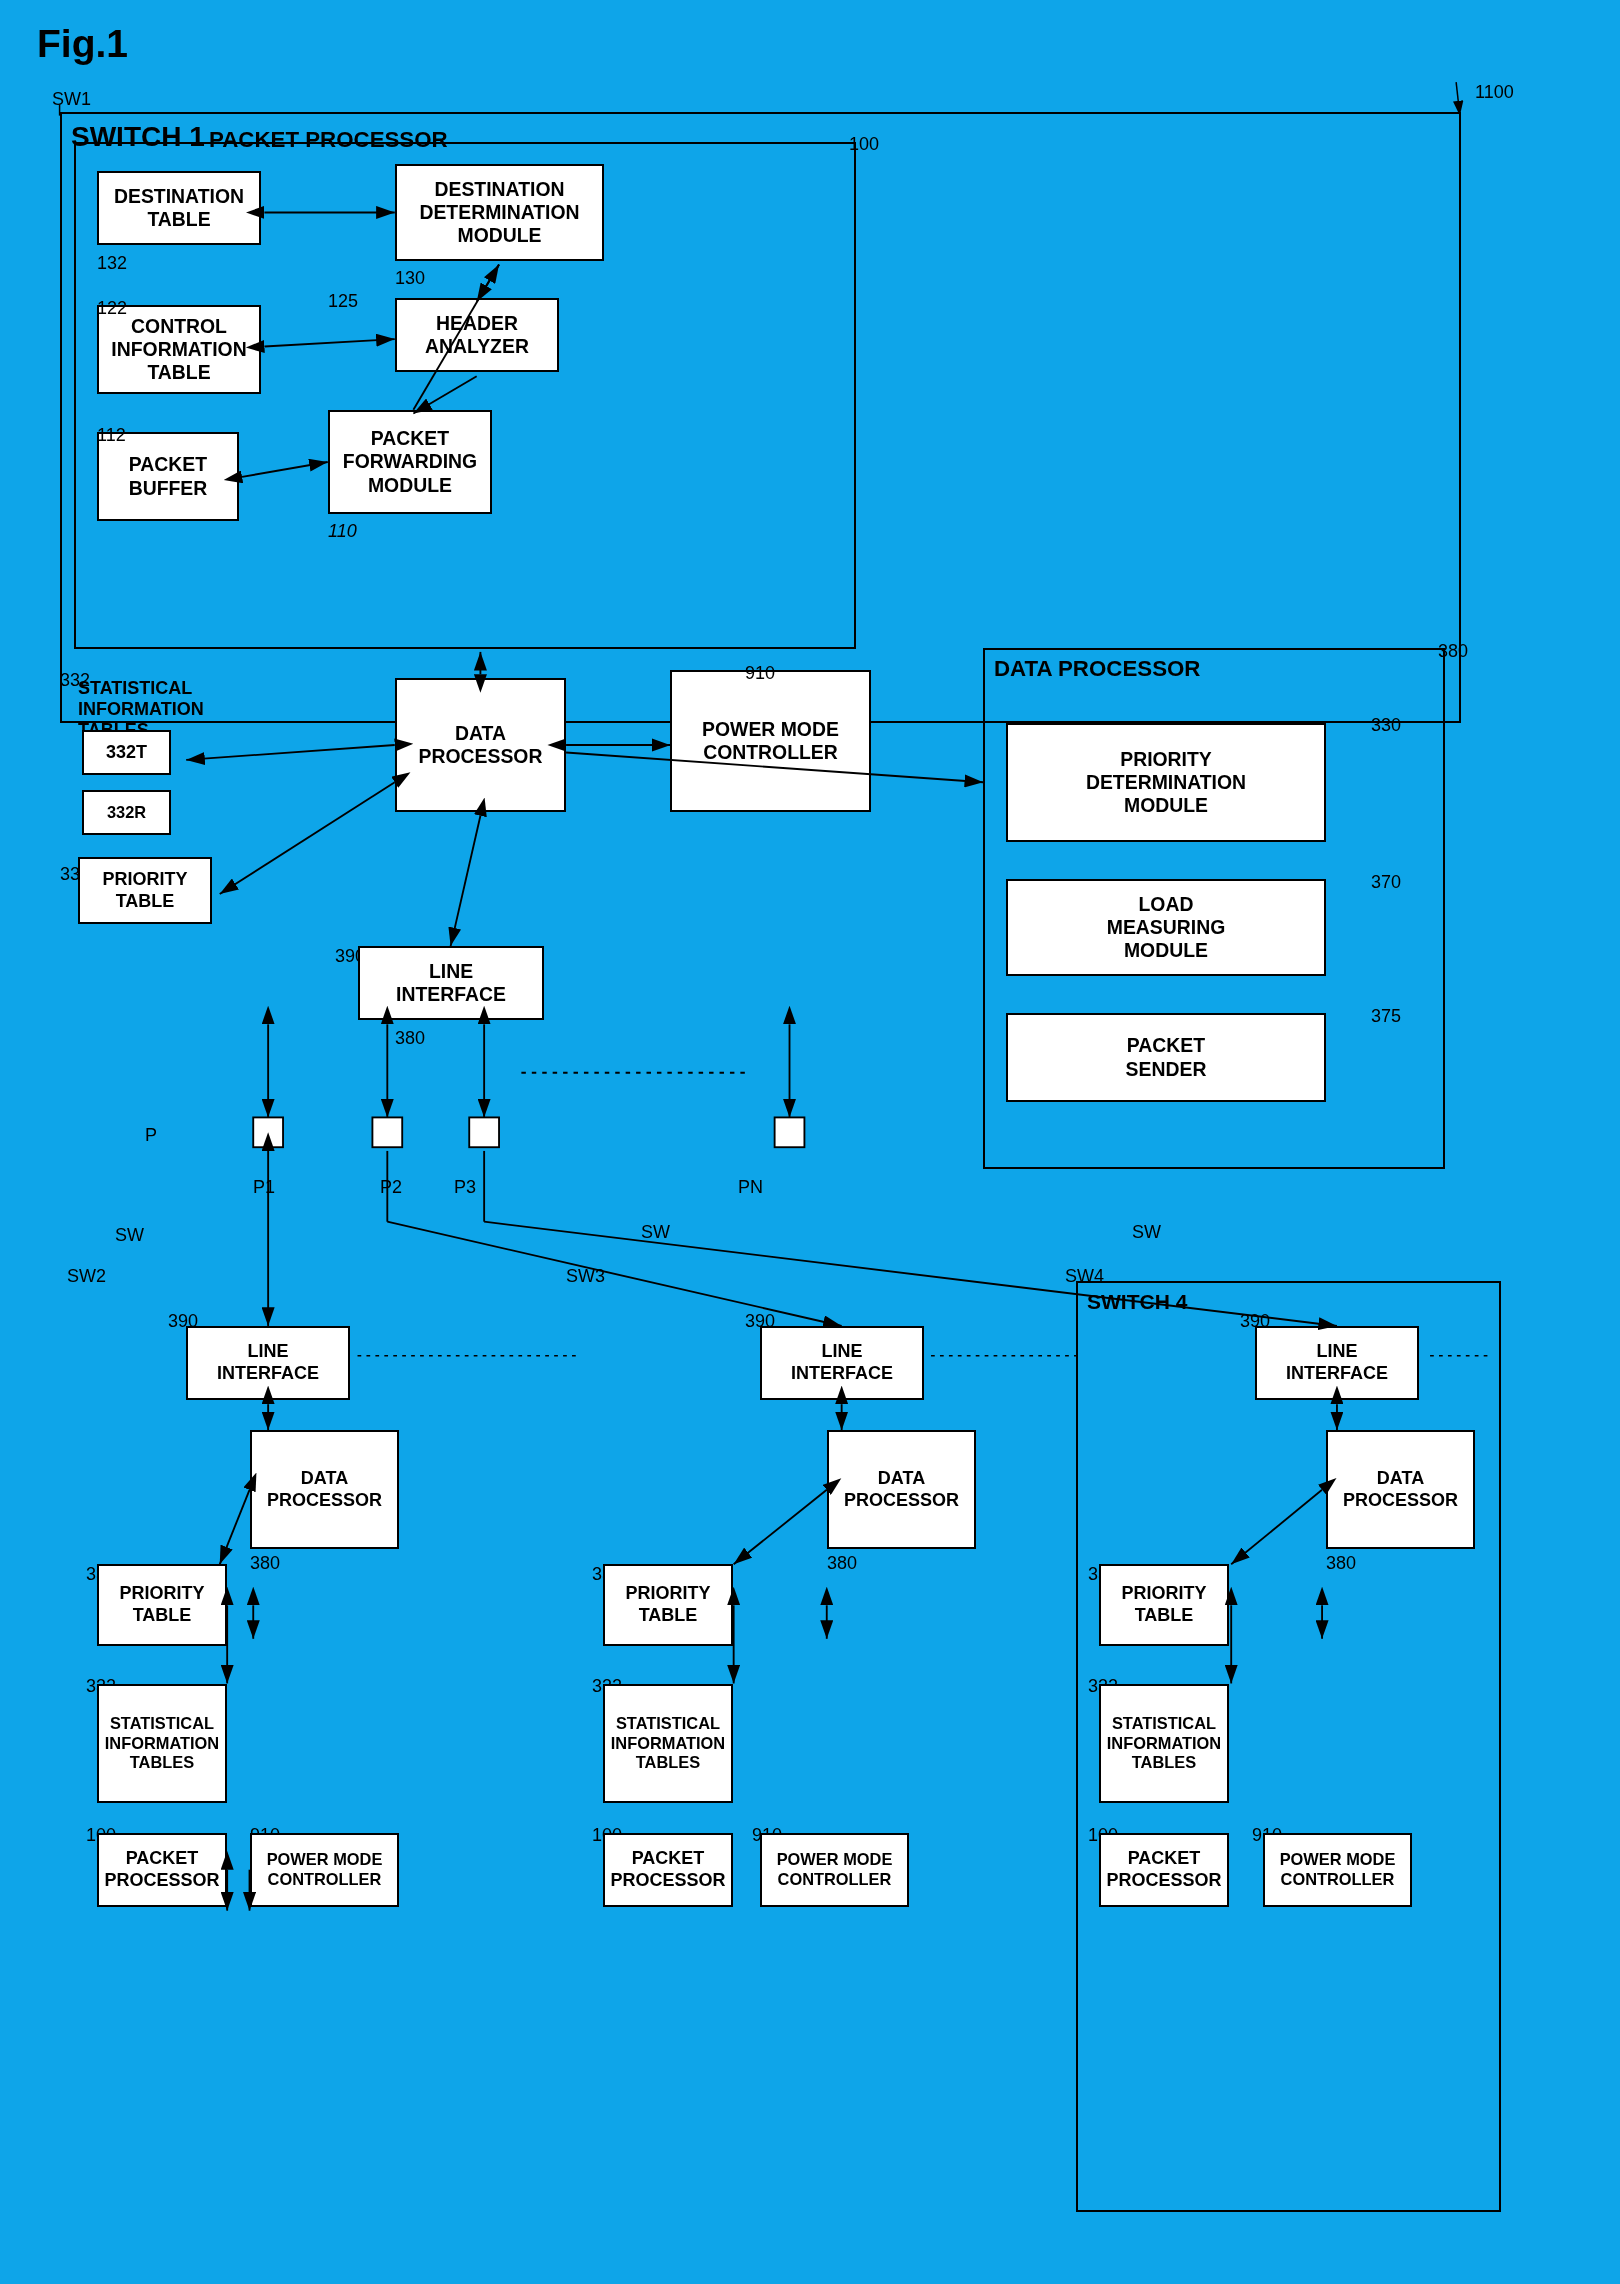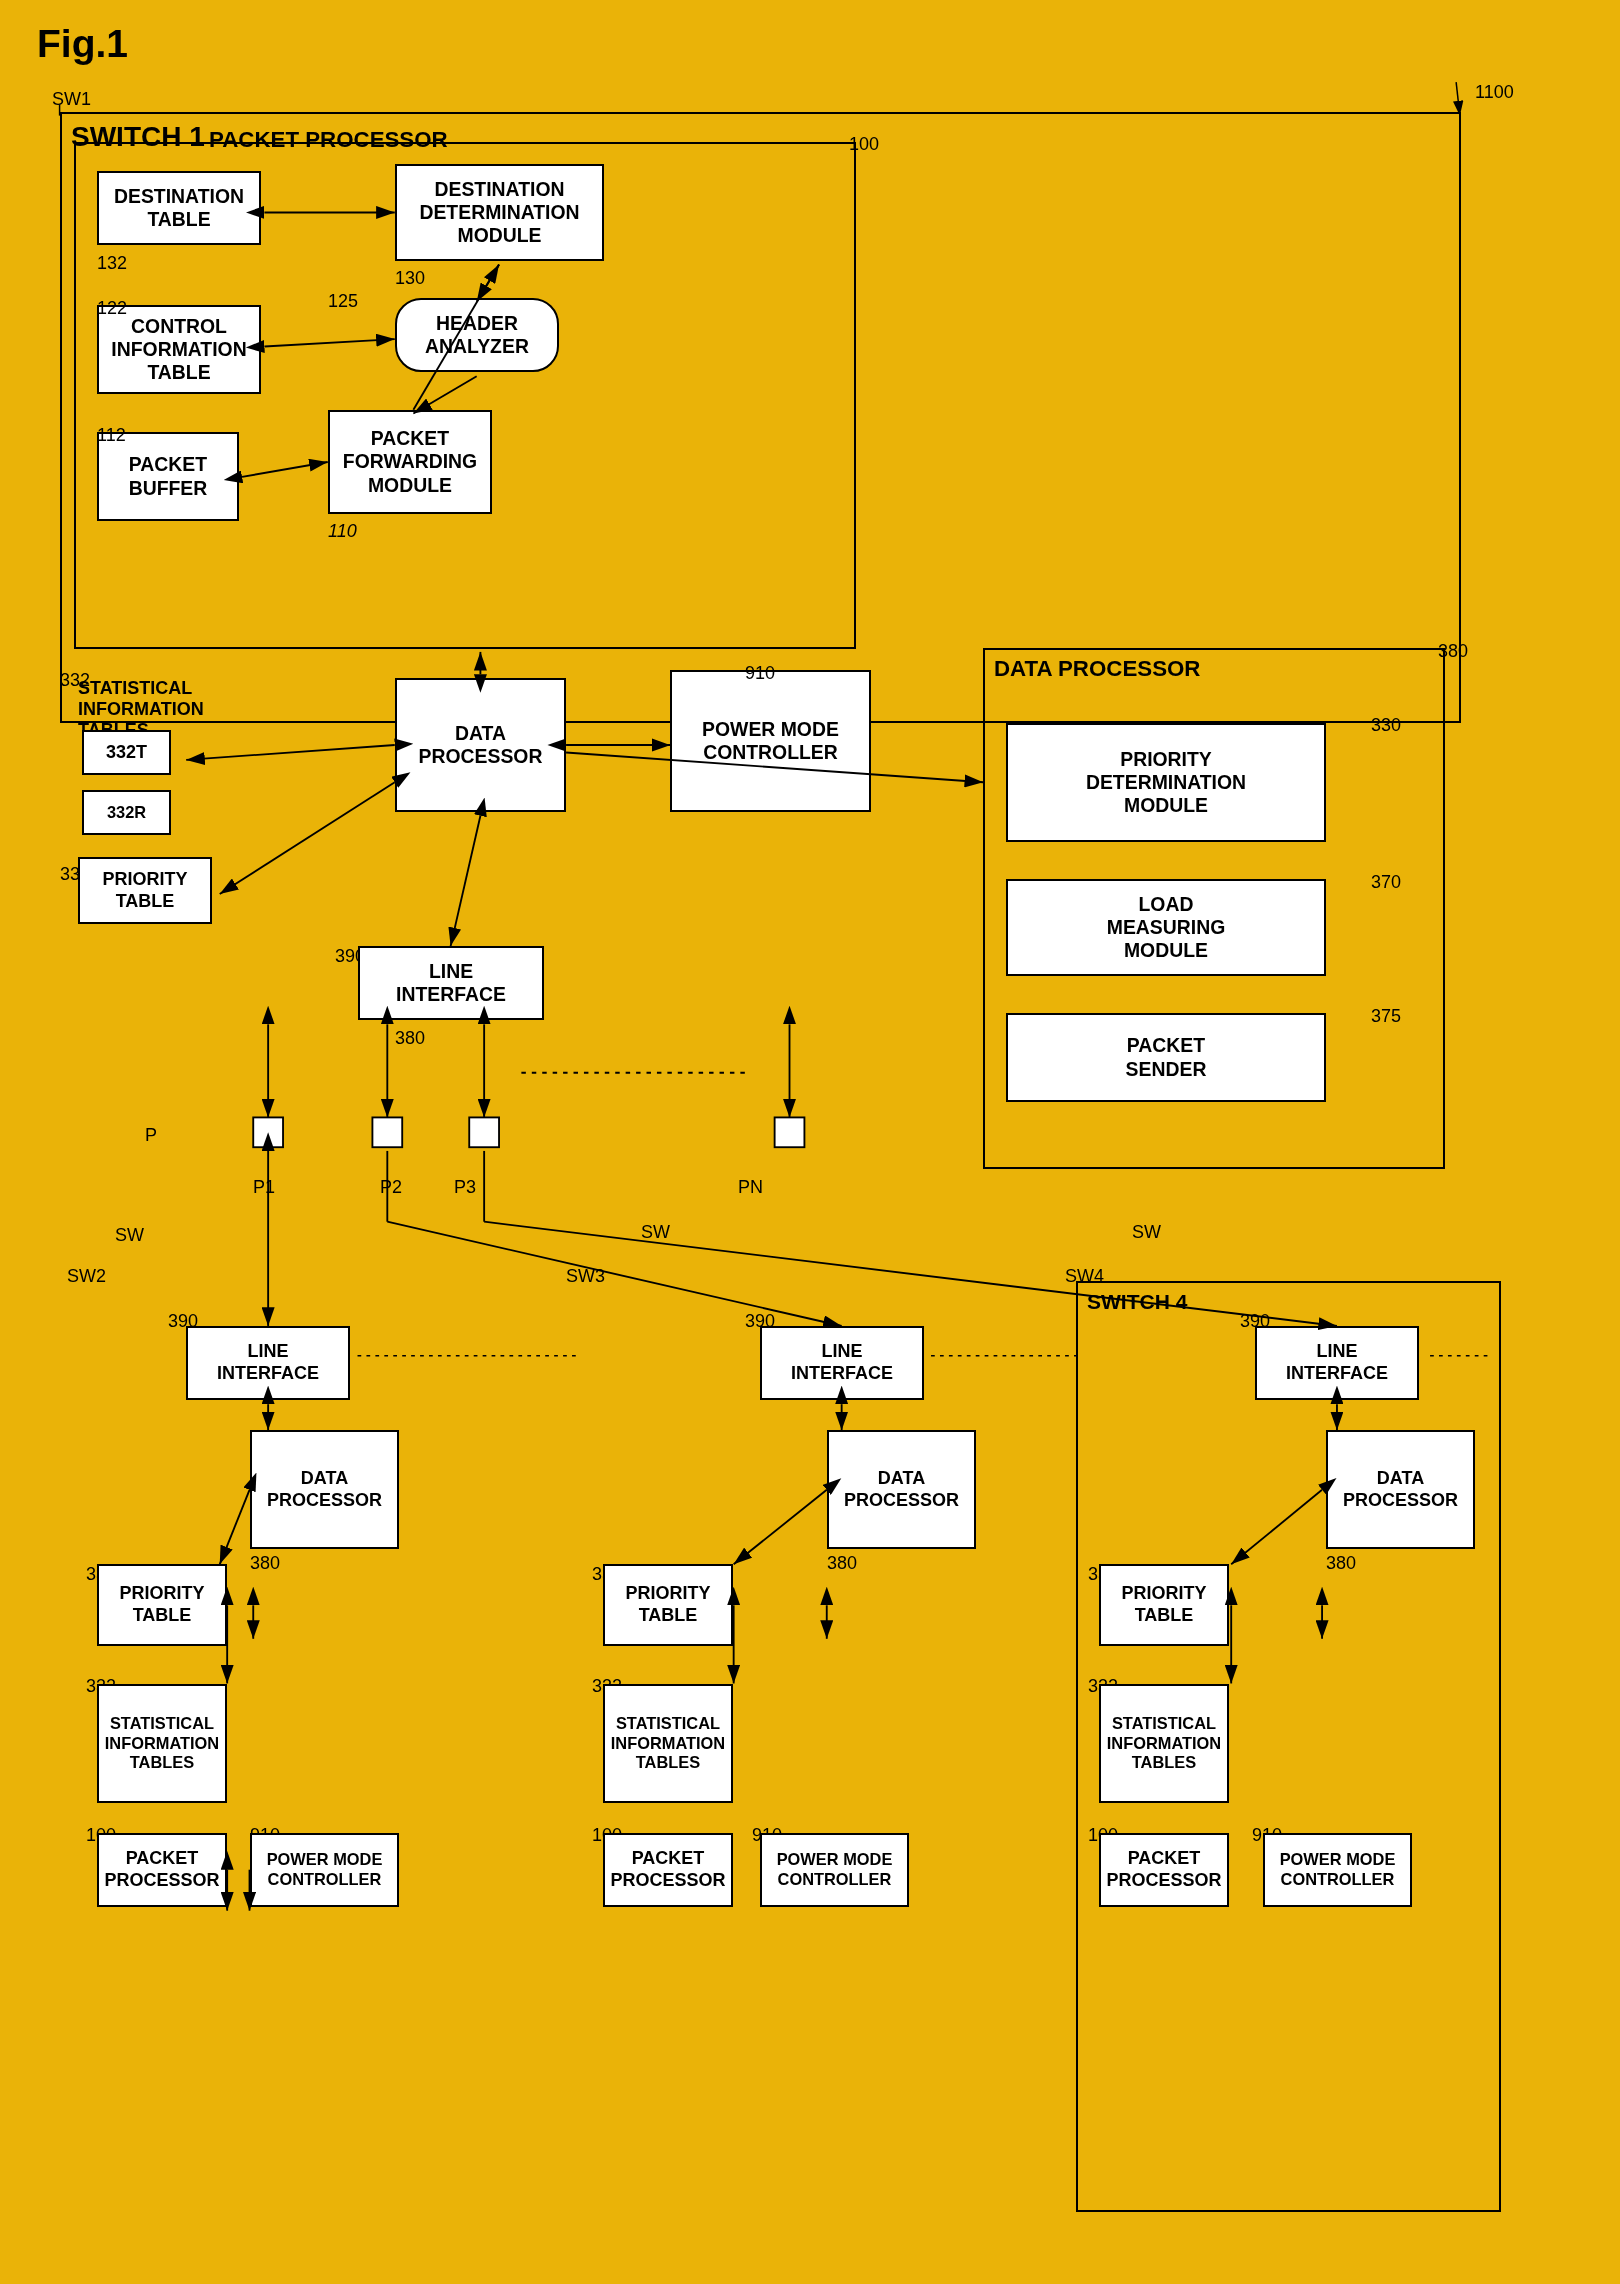--- a/index.html
+++ b/index.html
@@ -8,21 +8,21 @@
       font-family: Arial, sans-serif;
       width: 1620px;
       min-height: 2284px;
       position: relative;
       overflow: hidden;
     }
     .page {
       position: relative;
       width: 1620px;
       height: 2284px;
-      background: #eab308;
+      background: #0ea5e9;
       padding: 30px;
     }
     .fig-label {
       font-size: 39px;
       font-weight: bold;
       position: absolute;
       top: 22.3px;
       left: 37px;
     }
     
@@ -94,21 +94,21 @@
   <div class="ref-num" style="top:268px; left:395px;">130</div>
 
   <div class="box" style="top:305px; left:97px; width:164px; height:89px;">
     <span style="white-space:pre-line;">CONTROL
 INFORMATION
 TABLE</span>
   </div>
 
   <div class="ref-num" style="top:298px; left:97px;">122</div>
 
-  <div class="box" style="top:298px; left:395px; width:164px; height:74px;border-radius:26px;">
+  <div class="box" style="top:298px; left:395px; width:164px; height:74px;">
     <span style="white-space:pre-line;">HEADER
 ANALYZER</span>
   </div>
 
   <div class="ref-num" style="top:291px; left:328px;">125</div>
 
   <div class="box" style="top:432px; left:97px; width:142px; height:89px;">
     <span style="white-space:pre-line;">PACKET
 BUFFER</span>
   </div>

